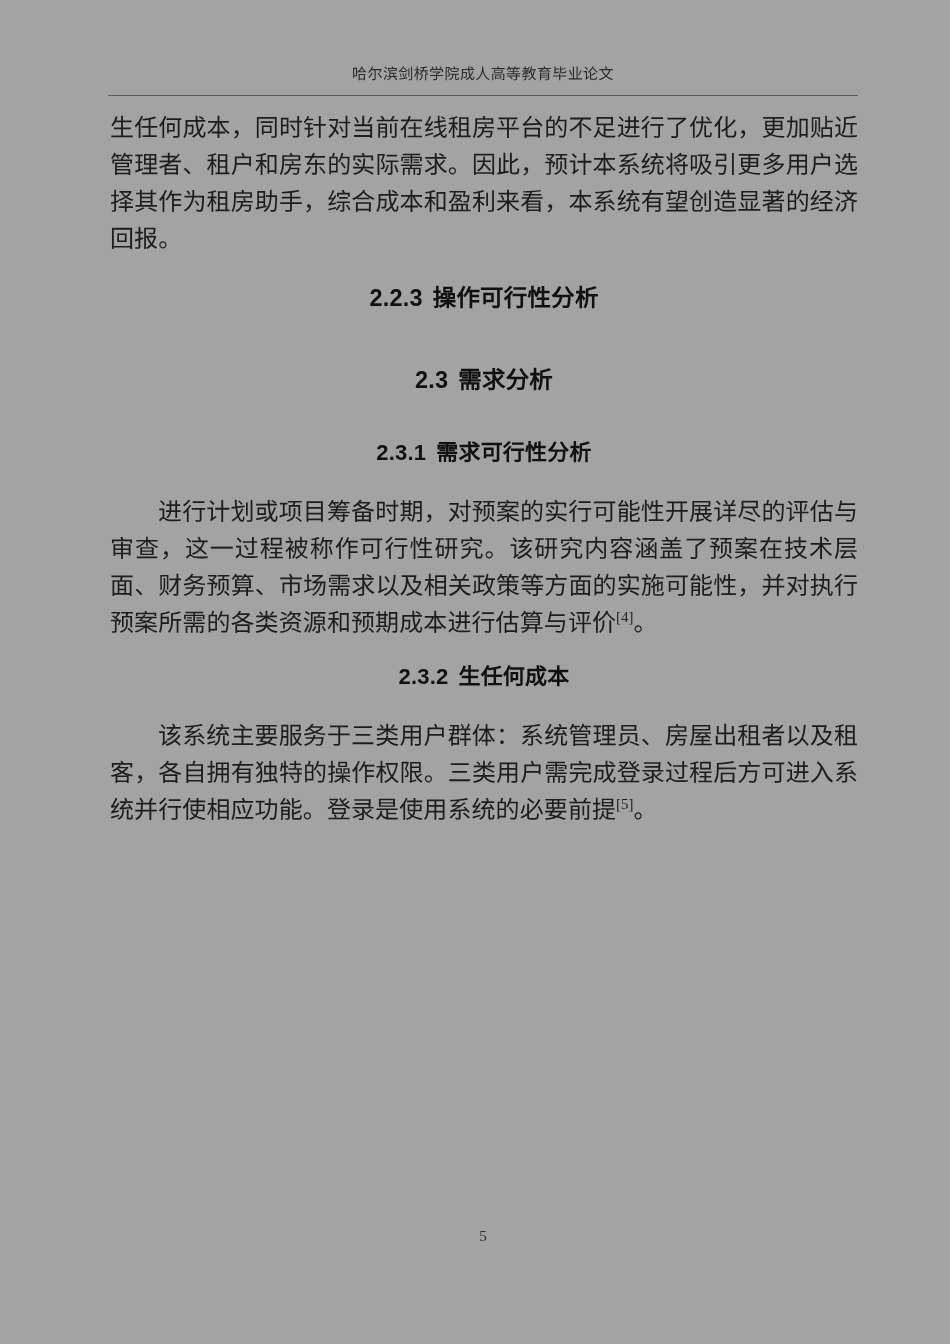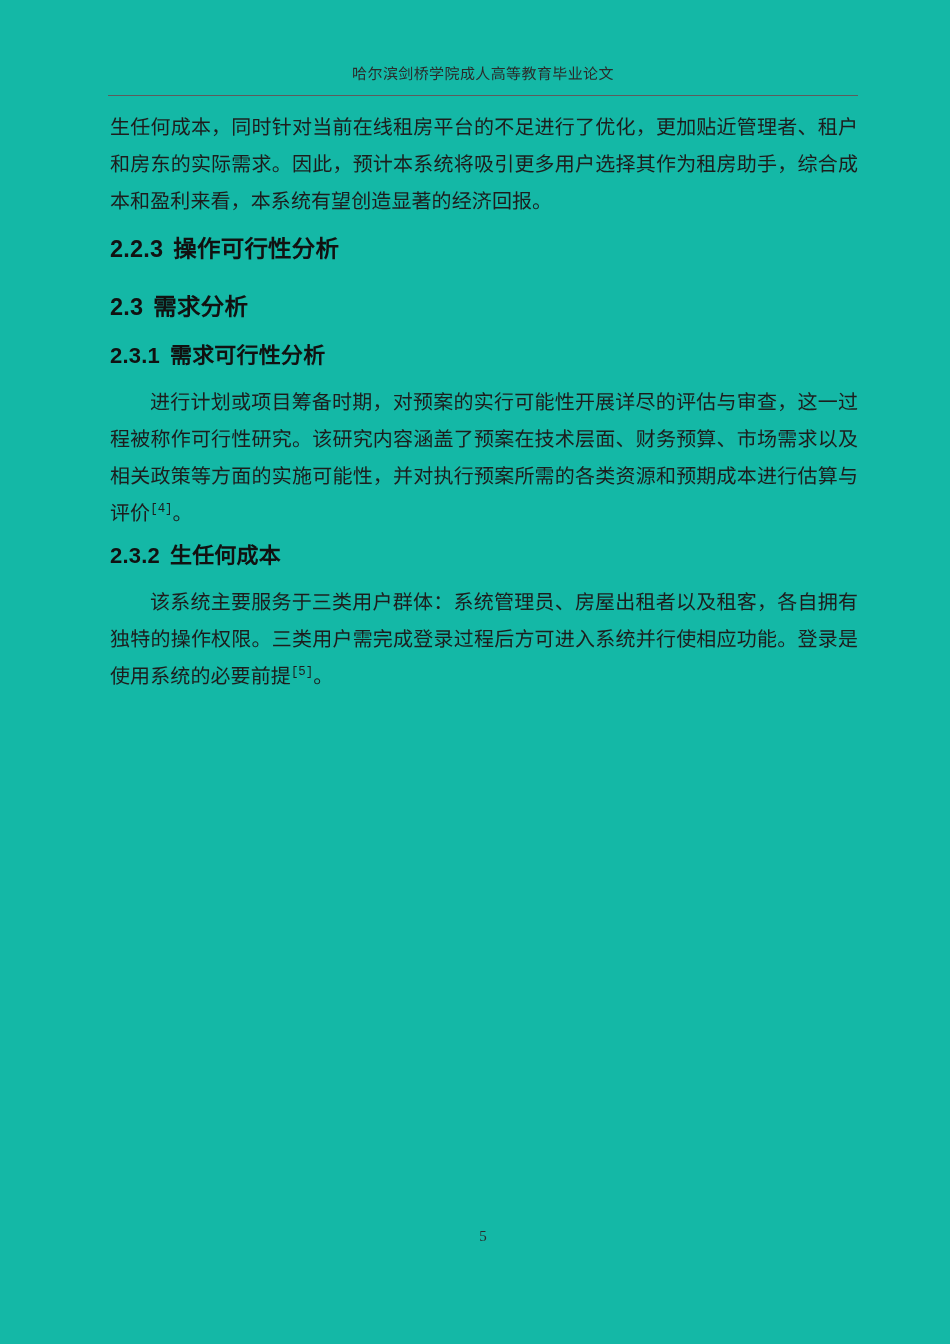--- a/index.html
+++ b/index.html
@@ -7,21 +7,21 @@
     margin: 0;
     padding: 0;
     background: #ffffff;
   }
 
   .page {
     position: relative;
     width: 950px;
     height: 1344px;
     margin: 0 auto;
-    background: #14b8a6;
+    background: #a3a3a3;
     overflow: hidden;
     font-family: "Liberation Serif", "DejaVu Serif", serif;
     color: #1a1a1a;
     box-sizing: border-box;
   }
 
   
   .page-header {
     position: absolute;
     top: 62px;
@@ -51,41 +51,42 @@
   .body-col {
     position: absolute;
     top: 110px;
     left: 110px;
     width: 748px;
   }
 
   
   p.para {
     margin: 0;
-    font-size: 20px;
+    font-size: 24px;
     line-height: 37px;
     text-align: justify;
     text-justify: inter-ideograph;
     text-align-last: left;
     letter-spacing: 0.1px;
     color: #1d1d1d;
-    font-family: Liberation Mono, monospace;
+    font-family: Liberation Serif, serif;
   }
 
   p.para.indent {
     text-indent: 2em;
   }
 
   
   h2.heading, h3.heading {
-    margin: 0;
+    margin: 12px;
     font-family: "Liberation Sans", "DejaVu Sans", sans-serif;
     font-weight: bold;
     color: #111111;
     letter-spacing: 0.2px;
+    text-align: center;
   }
 
   h2.heading {
     font-size: 23.5px;
     line-height: 37px;
   }
 
   h3.heading {
     font-size: 22px;
     line-height: 37px;

